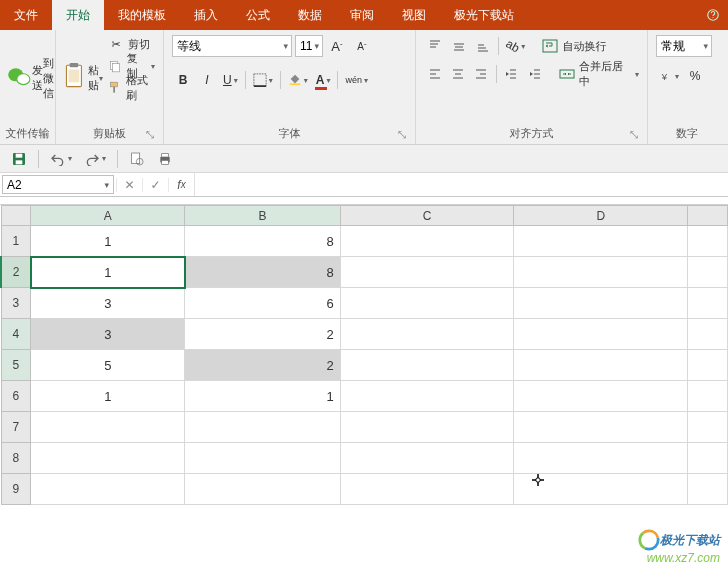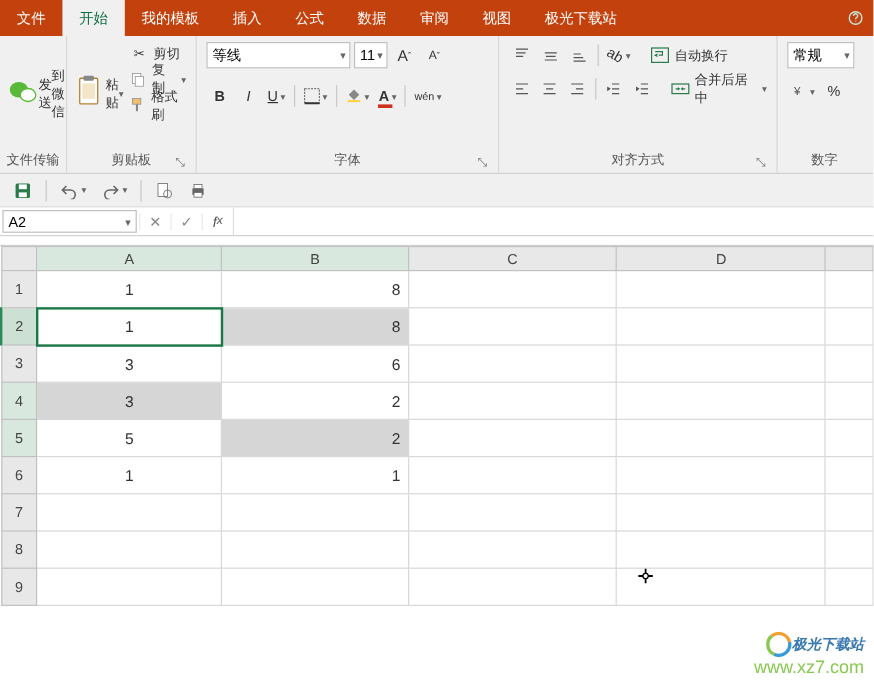--- a/index.html
+++ b/index.html
@@ -63,21 +63,21 @@
   .col-hdr.hl { background: #d8e8de; }
   td.active-cell { outline: 2px solid #1a7a47; outline-offset: -1px; background: #fff !important; }
   
   
   .cursor { position: absolute; left: 530px; top: 472px; width: 16px; height: 16px; pointer-events: none; }
   
   
   .watermark { position: absolute; right: 8px; bottom: 8px; font-size: 12px; display: flex; flex-direction: column; align-items: flex-end; pointer-events: none; }
   .wm-top { display: flex; align-items: center; gap: 0; font-style: italic; font-weight: bold; color: #3a7ab0; text-align: right; }
   .wm-logo { width: 22px; height: 22px; }
-  .wm-url { color: #87c94f; font-size: 15px; }
+  .wm-url { color: #87c94f; font-size: 12px; font-style: italic; }
 </style>
 </head>
 <body>
 
 <div class="ribbon-tabs">
   <div class="ribbon-tab">文件</div>
   <div class="ribbon-tab active">开始</div>
   <div class="ribbon-tab">我的模板</div>
   <div class="ribbon-tab">插入</div>
   <div class="ribbon-tab">公式</div>

